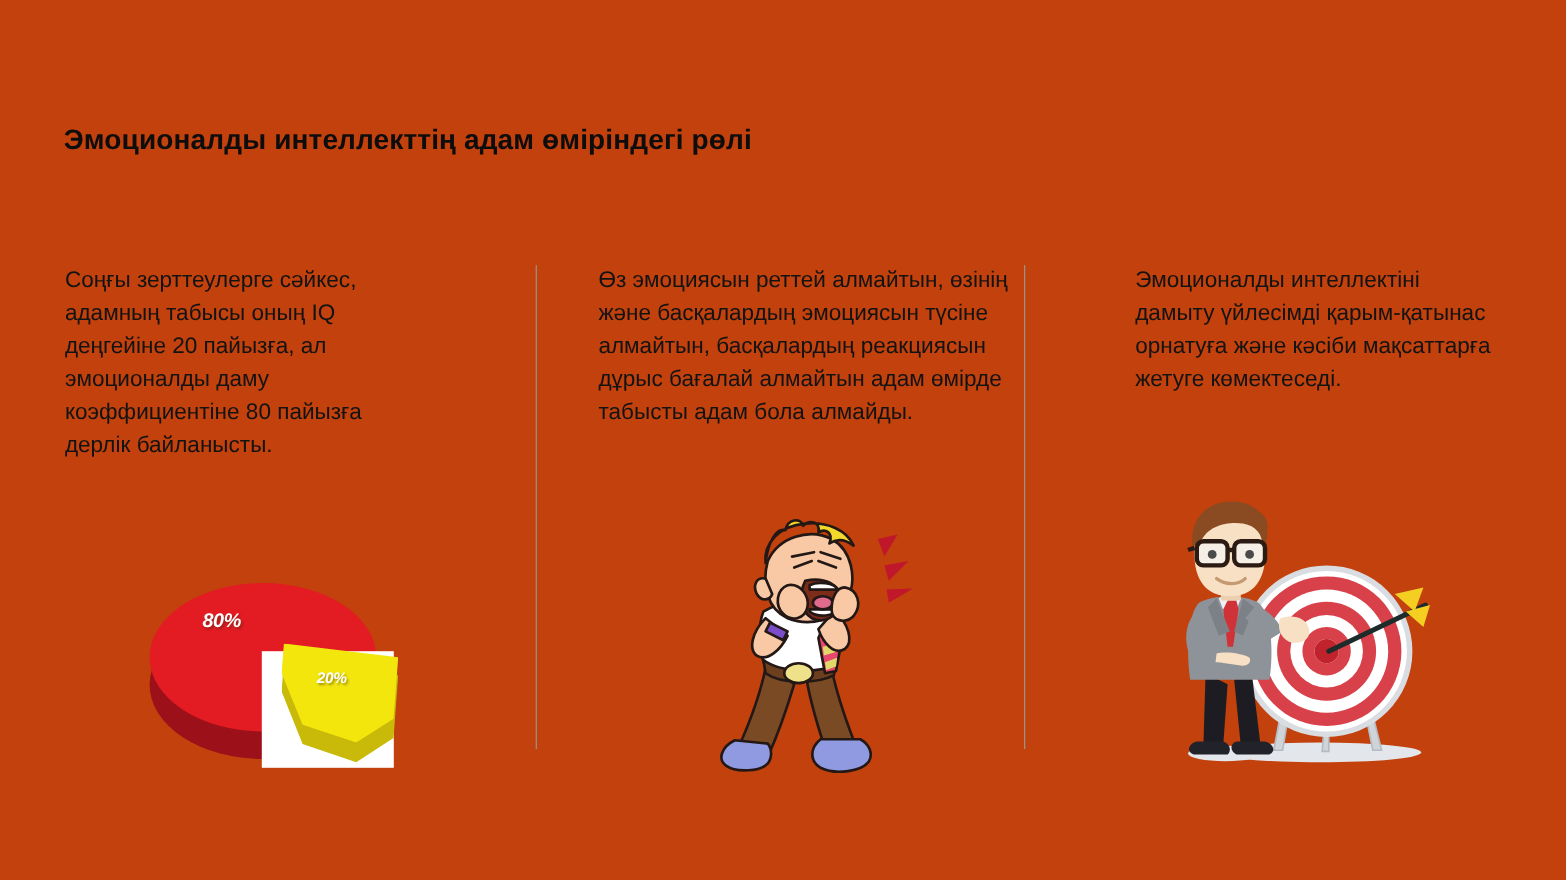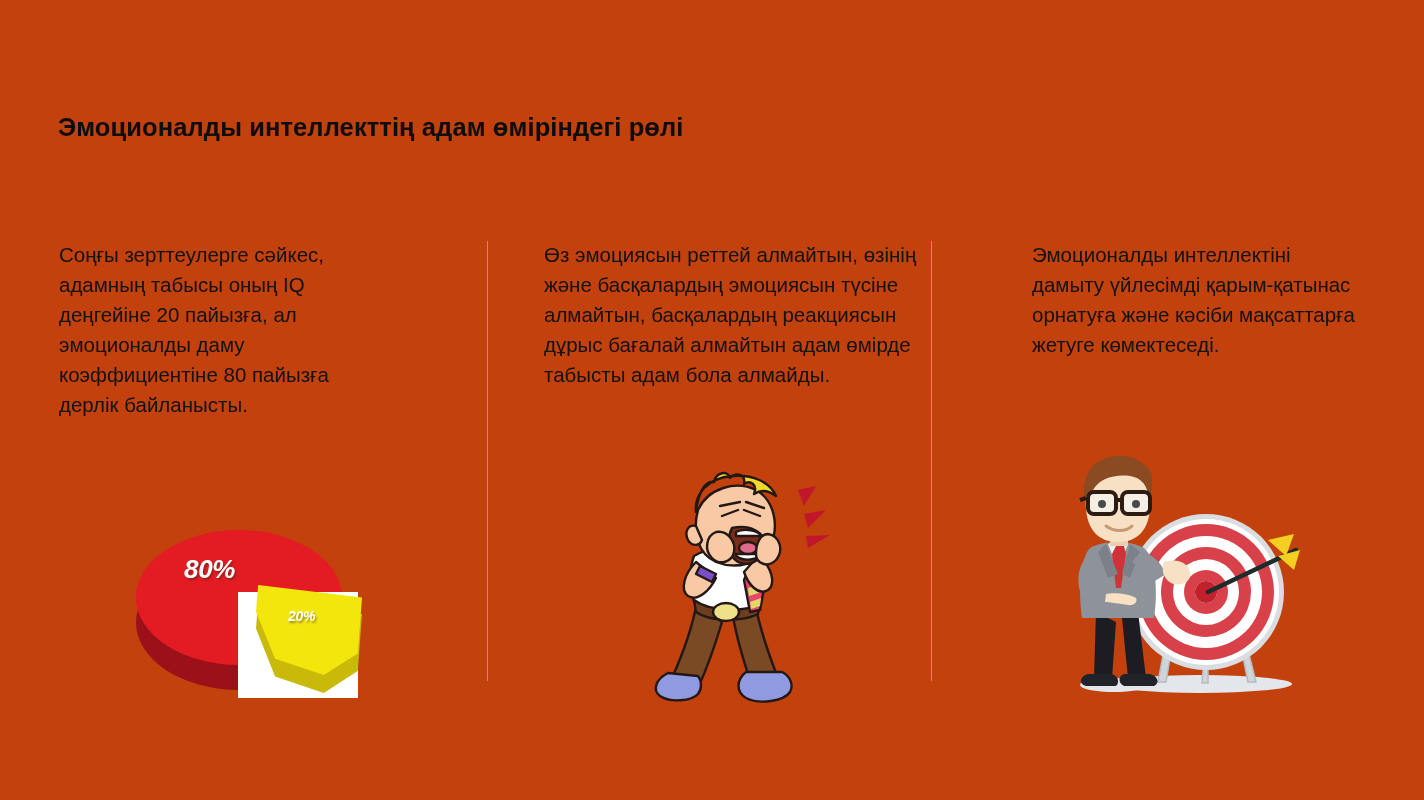--- a/index.html
+++ b/index.html
@@ -133,21 +133,21 @@
   }
 
   .pie-label {
     position: absolute;
     font-weight: bold;
     font-style: italic;
     color: #ffffff;
     text-shadow: 1.5px 2px 2px rgba(60,40,10,0.45);
     letter-spacing: -0.3px;
   }
-  #pie-label-80 { left: 56px;  top: 46px;  font-size: 26px; }
+  #pie-label-80 { left: 56px;  top: 46px;  font-size: 18px; }
   #pie-label-20 { left: 160px; top: 100px; font-size: 14px; }
 
   
   #boy-figure {
     left: 640px;
     top: 470px;
     width: 200px;
     height: 240px;
   }
 

